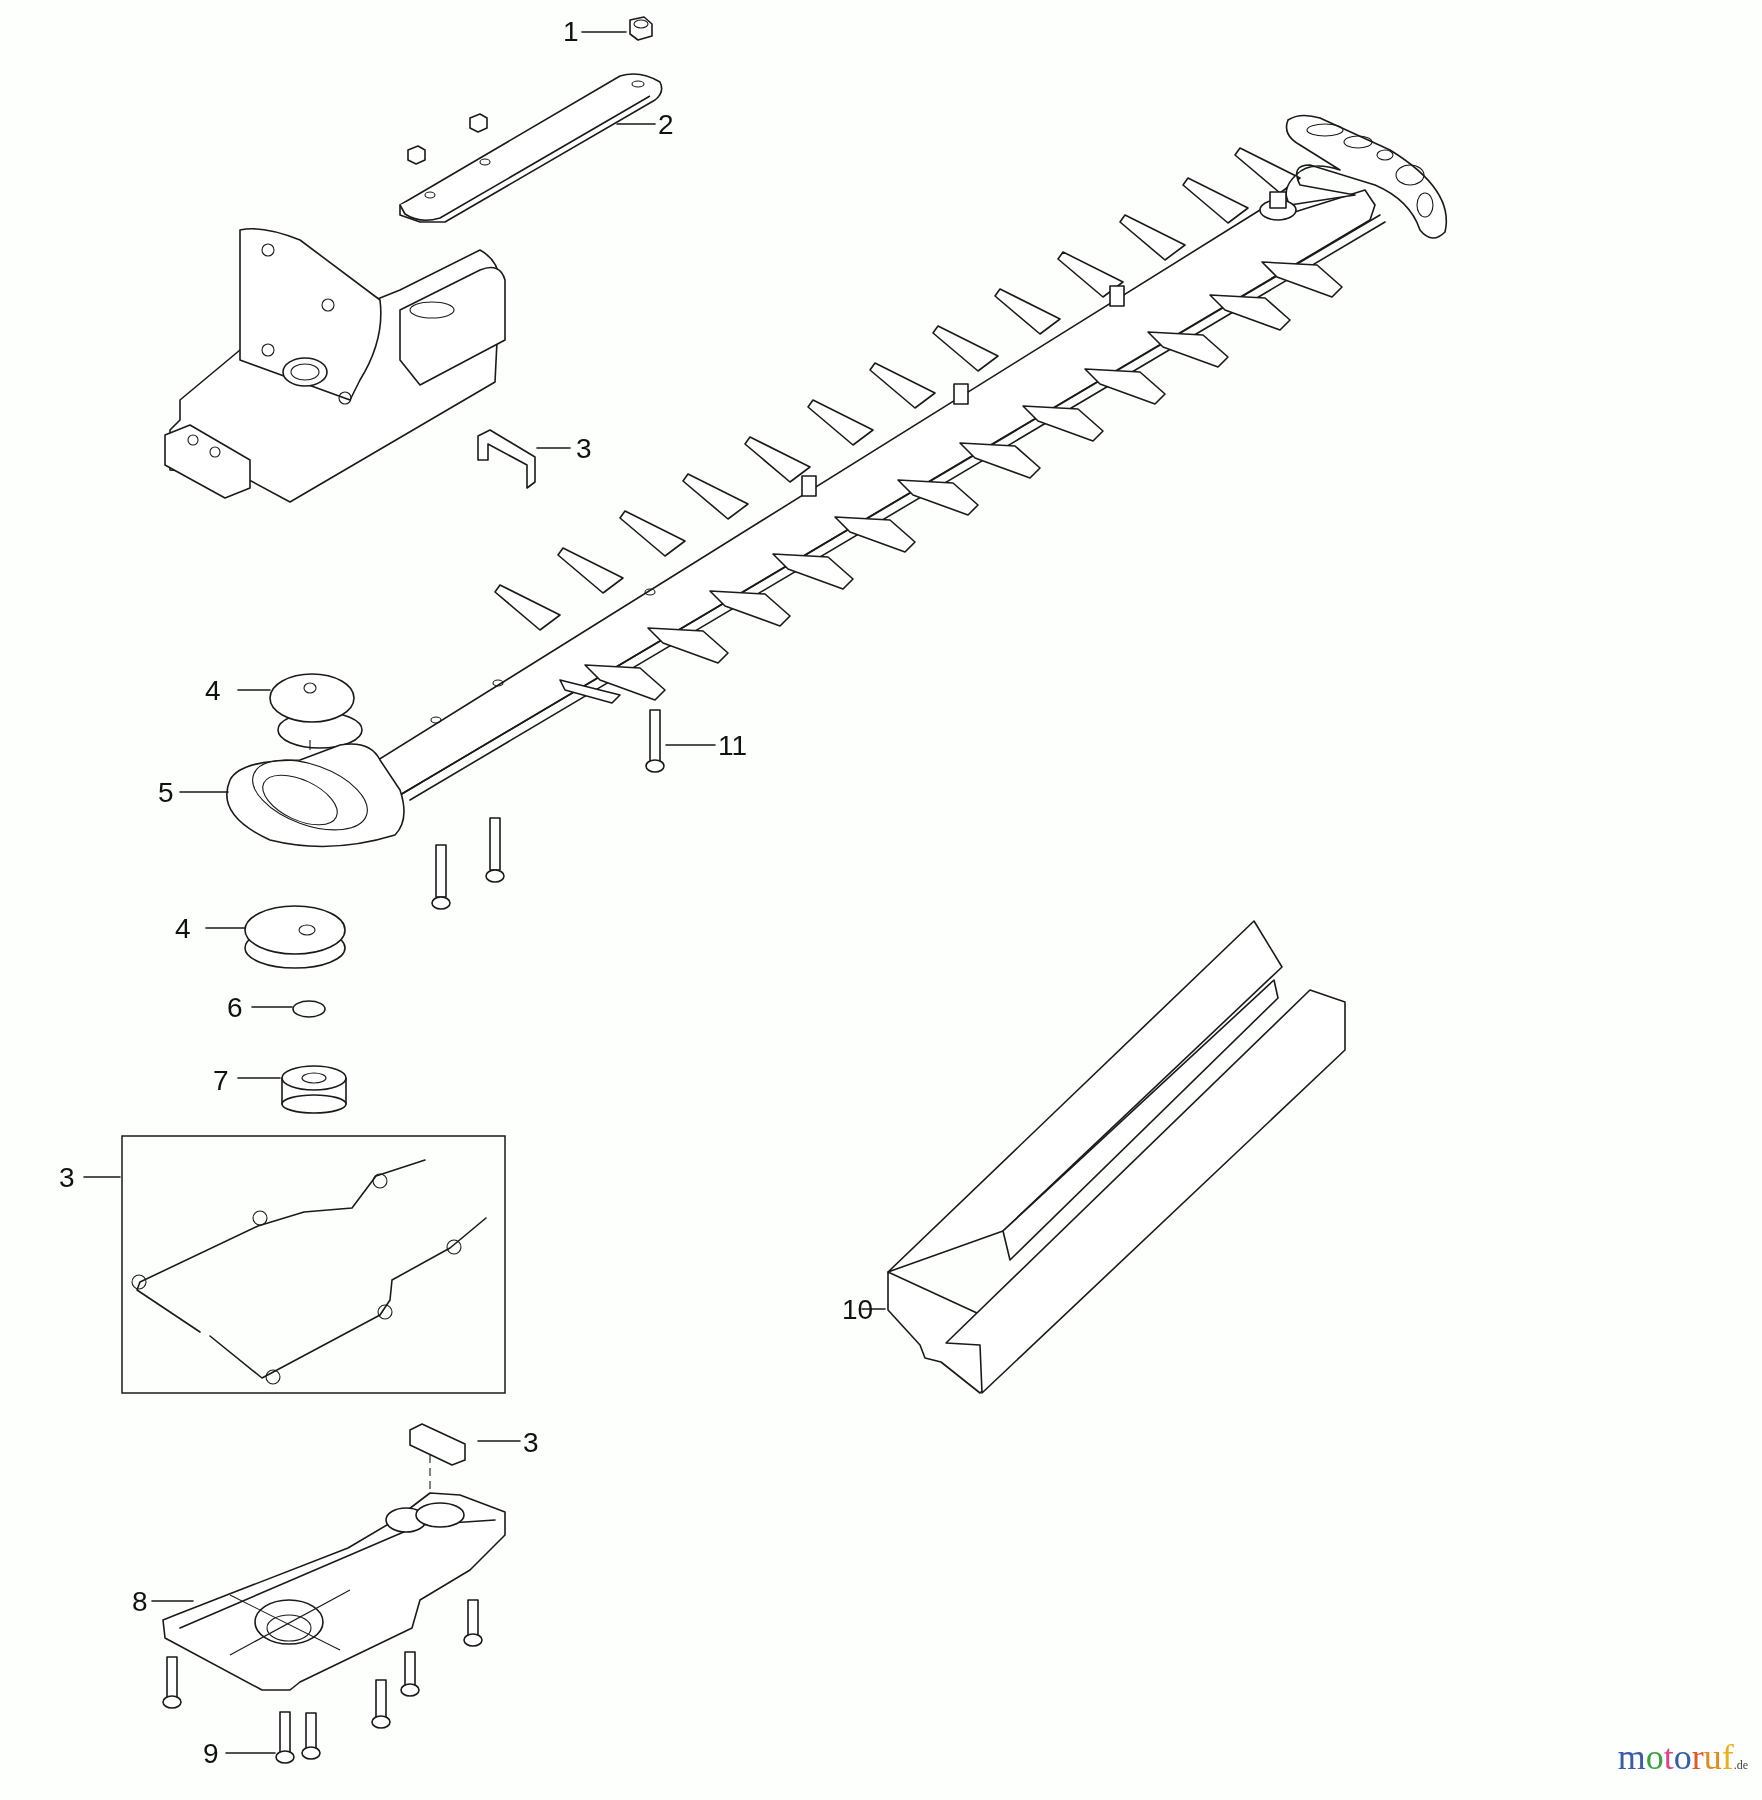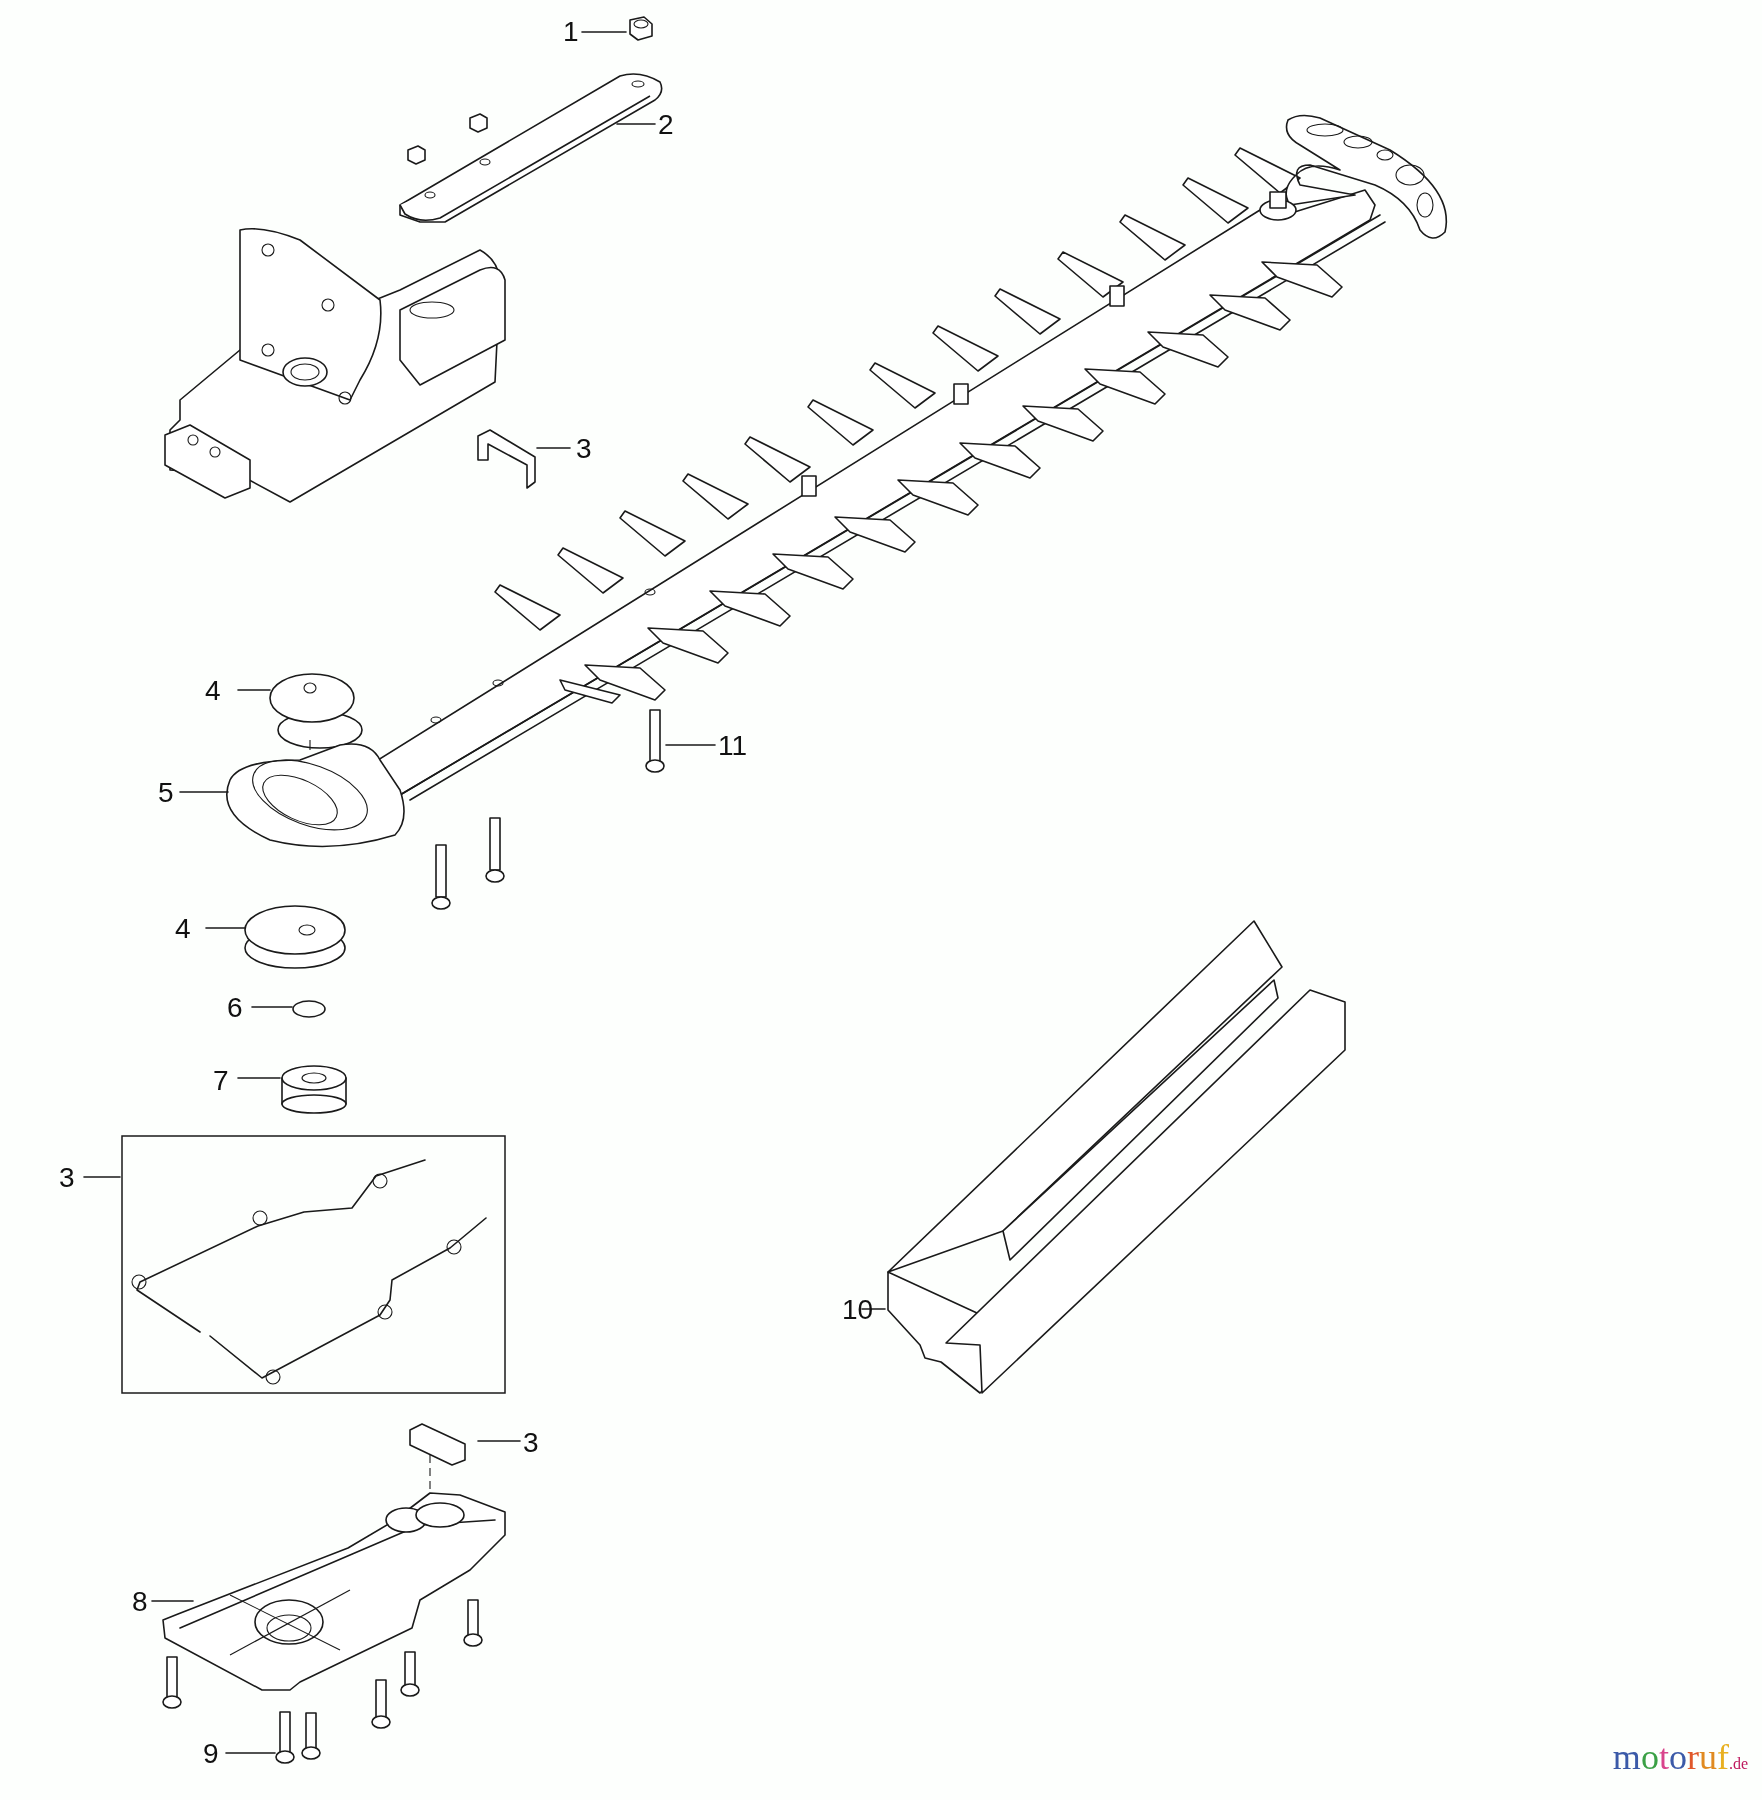--- a/index.html
+++ b/index.html
@@ -4,21 +4,21 @@
 <style>
   html,body{margin:0;padding:0;background:#fdfffd;}
   #canvas{position:relative;width:1762px;height:1800px;overflow:hidden;background:#fdfffd;}
   svg{position:absolute;left:0;top:0;}
   .ln{fill:none;stroke:#1a1a1a;stroke-width:1.6;stroke-linejoin:round;stroke-linecap:round;}
   .fl{fill:#fff;stroke:#1a1a1a;stroke-width:1.6;stroke-linejoin:round;}
   .thin{fill:none;stroke:#1a1a1a;stroke-width:1.1;}
   .lbl{font-family:"Liberation Sans",sans-serif;font-size:28px;fill:#111;}
   .wm{position:absolute;right:14px;bottom:22px;font-family:"Liberation Serif",serif;font-size:36px;}
   .wm span{display:inline-block;}
-  .wm .de{font-size:16px;color:#be185d;}
+  .wm .de{font-size:12px;color:#404040;}
 </style>
 </head>
 <body>
 
 <div id="canvas">
 <svg width="1762" height="1800" viewBox="0 0 1762 1800">
 
   <g>
     <polygon class="fl" points="630,20 644,17 652,24 652,36 638,40 630,34"></polygon>
     <ellipse class="thin" cx="641" cy="24" rx="7" ry="4"></ellipse>

